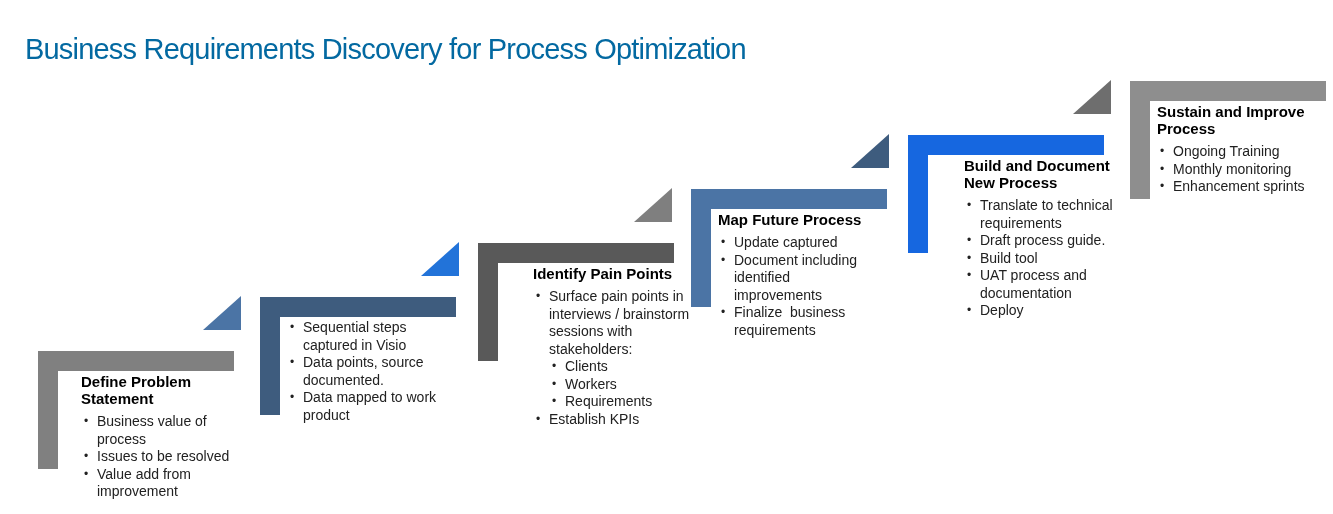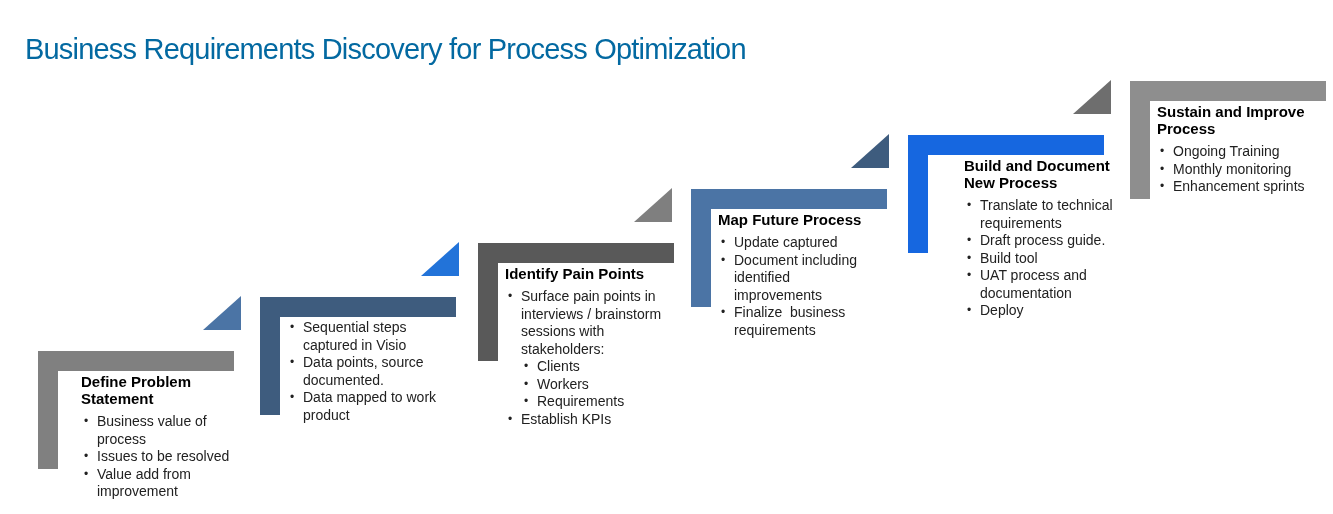--- a/index.html
+++ b/index.html
@@ -29,21 +29,21 @@
   .card li{
     position:relative;padding-left:16px;margin:0;
     font-size:14px;line-height:17.5px;color:#212121;
   }
   .card li > .txt{white-space:pre-wrap;}
   .dot{position:absolute;left:3px;top:0;font-size:12px;line-height:17.5px;color:#212121;}
   .sub{margin:0;padding:0;}
   
   .s1{left:38px;top:351px;}   .s1 .card{width:168px;margin-left:16px;}
   .s2{left:260px;top:297px;}  .s2 .card{width:170px;}
-  .s3{left:478px;top:243px;}  .s3 .card{width:180px;}
+  .s3{left:478px;top:243px;}  .s3 .card{width:180px;margin-left:28px;}
   .s4{left:691px;top:189px;}  .s4 .card{width:160px;}
   .s5{left:908px;top:135px;}  .s5 .card{width:170px;margin-left:29px;}
   .s6{left:1130px;top:81px;}  .s6 .card{width:175px;}
 </style>
 </head>
 <body>
 
 <h1 class="title">Business Requirements Discovery for Process Optimization</h1>
 
 <div class="step s1">

